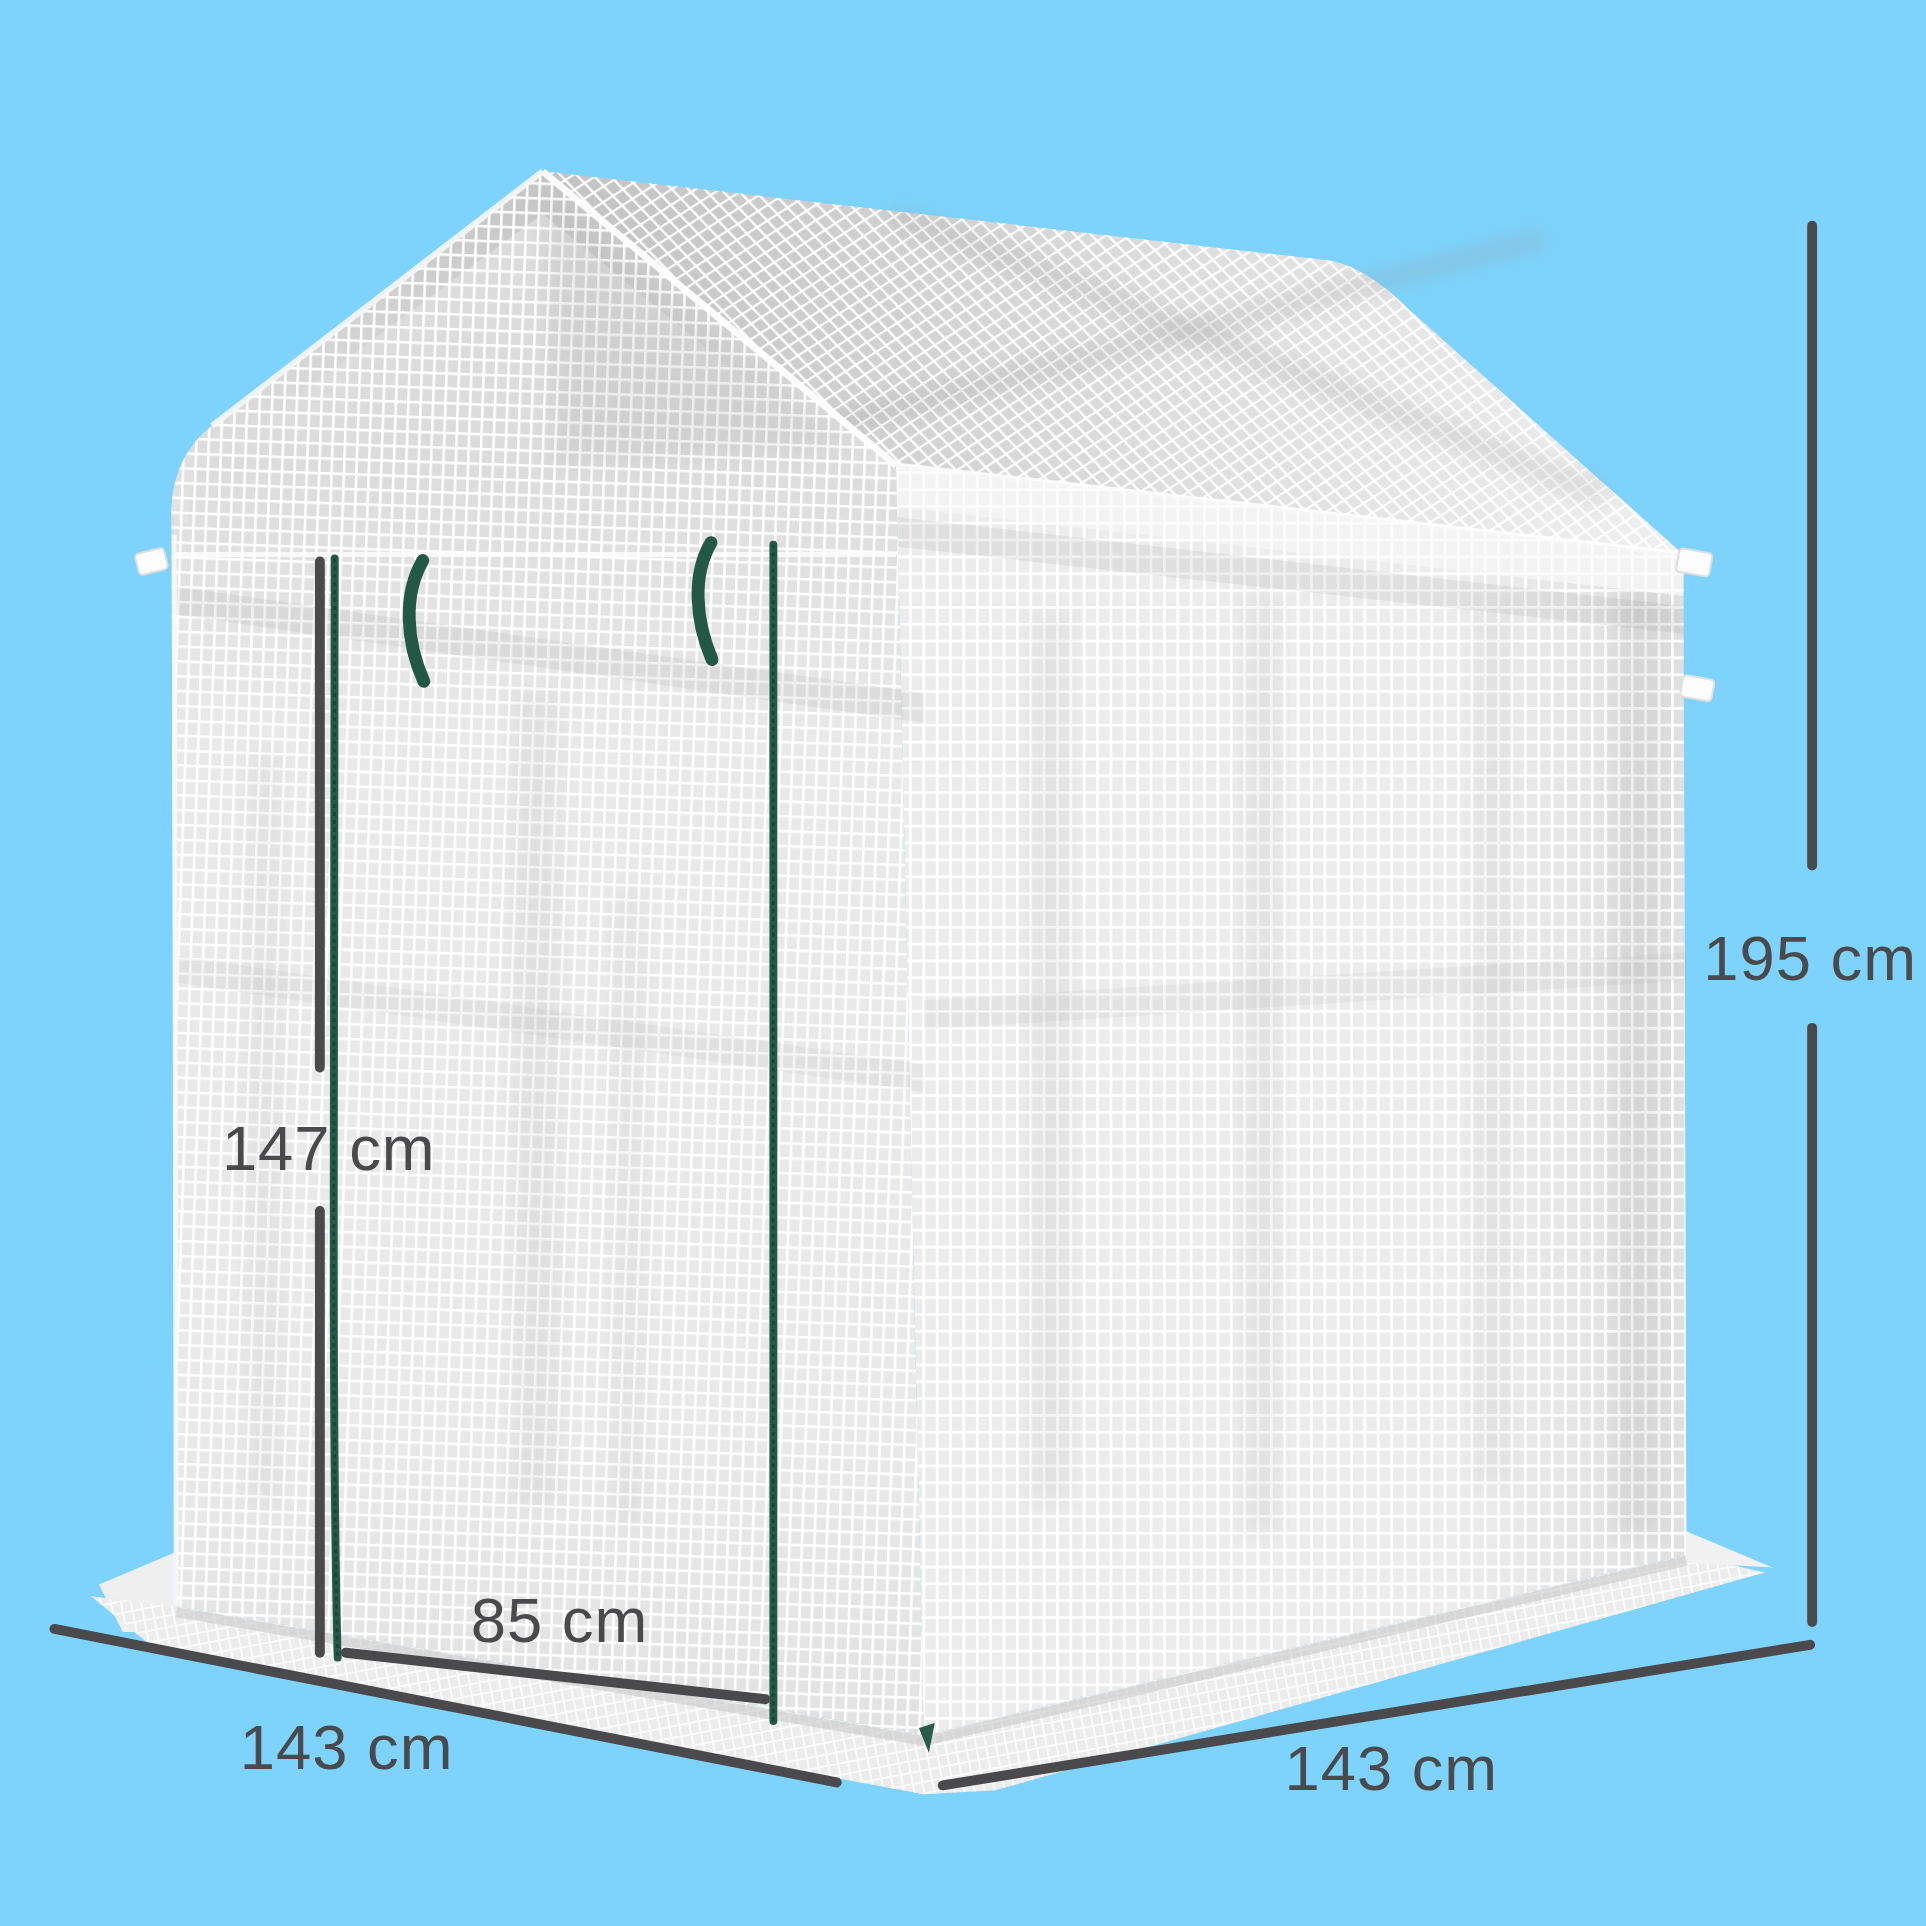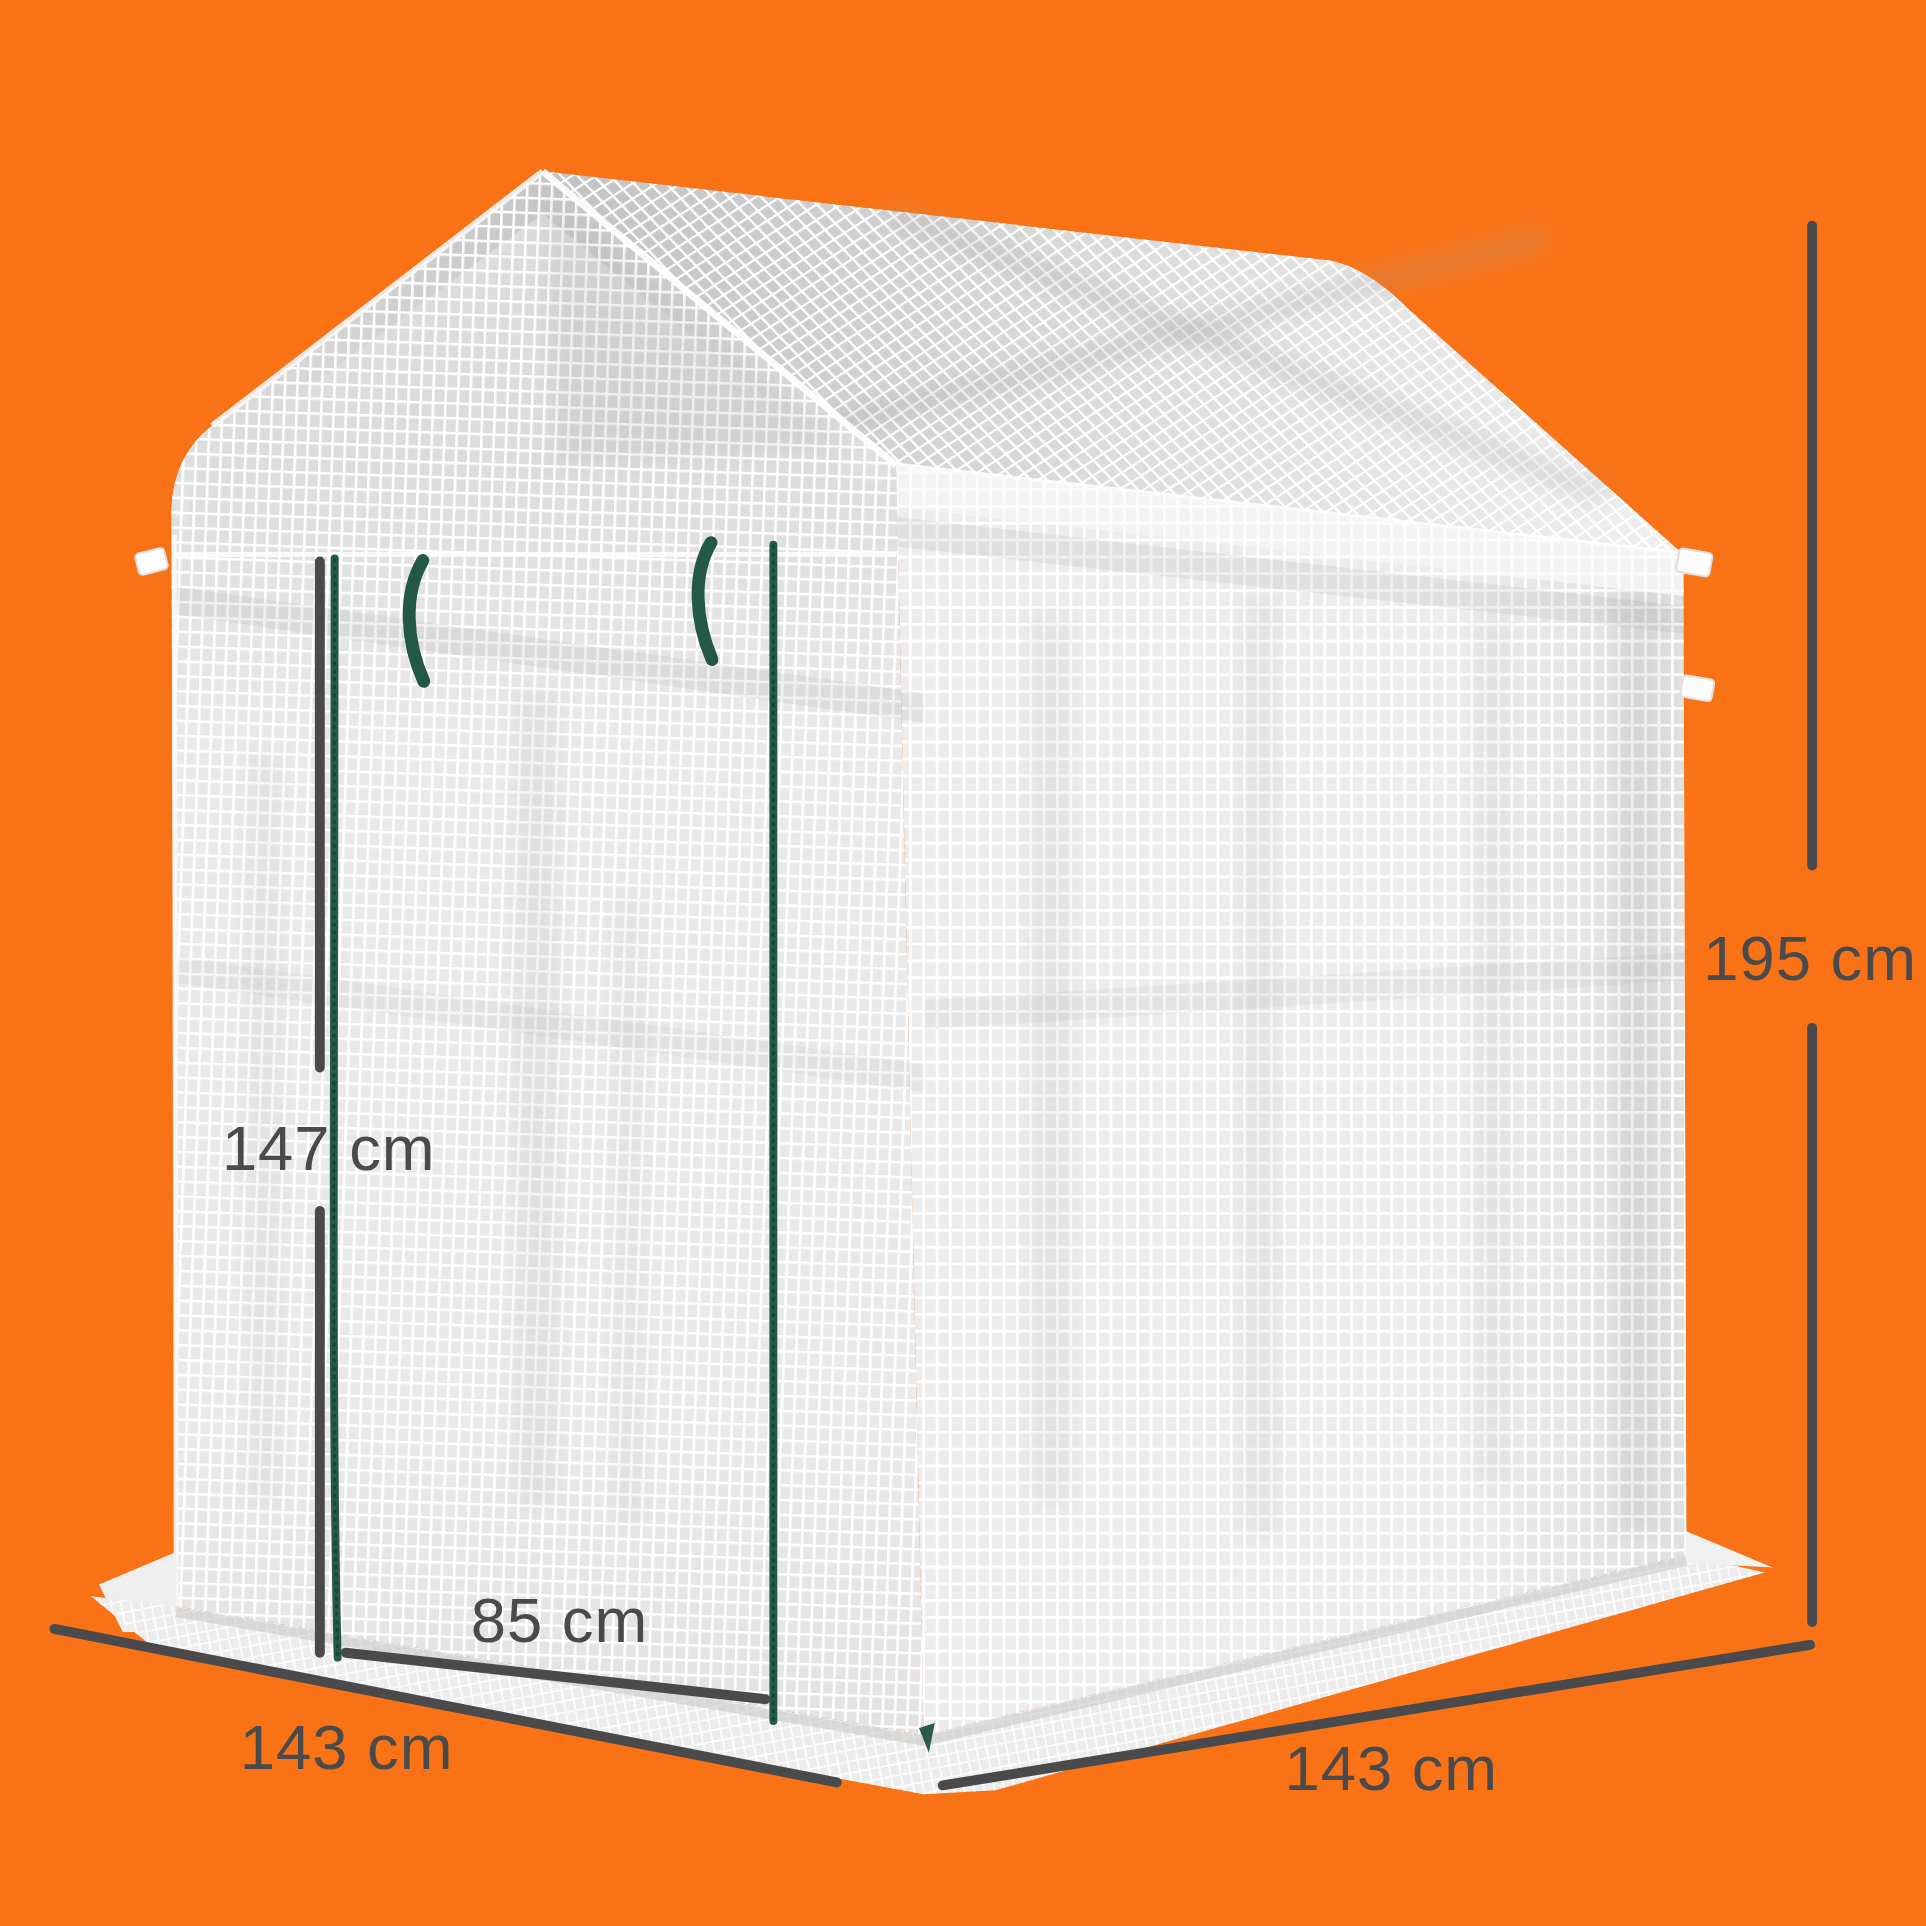--- a/index.html
+++ b/index.html
@@ -1,19 +1,19 @@
 <!DOCTYPE html>
 <html><head>
 <meta charset="utf-8">
 <style>
   html,body{margin:0;padding:0;background:#ffffff;}
   .stage{
     position:relative;
     width:1927px;height:1927px;
-    background:#f97316;
+    background:#7dd3fc;
     overflow:hidden;
     font-family:"Liberation Sans", sans-serif;
   }
   .stage svg{position:absolute;left:0;top:0;}
   text.dim{
     font-family:"Liberation Sans", sans-serif;
     font-size:64px;
     fill:#4a4a4d;
     letter-spacing:1px;
   }

